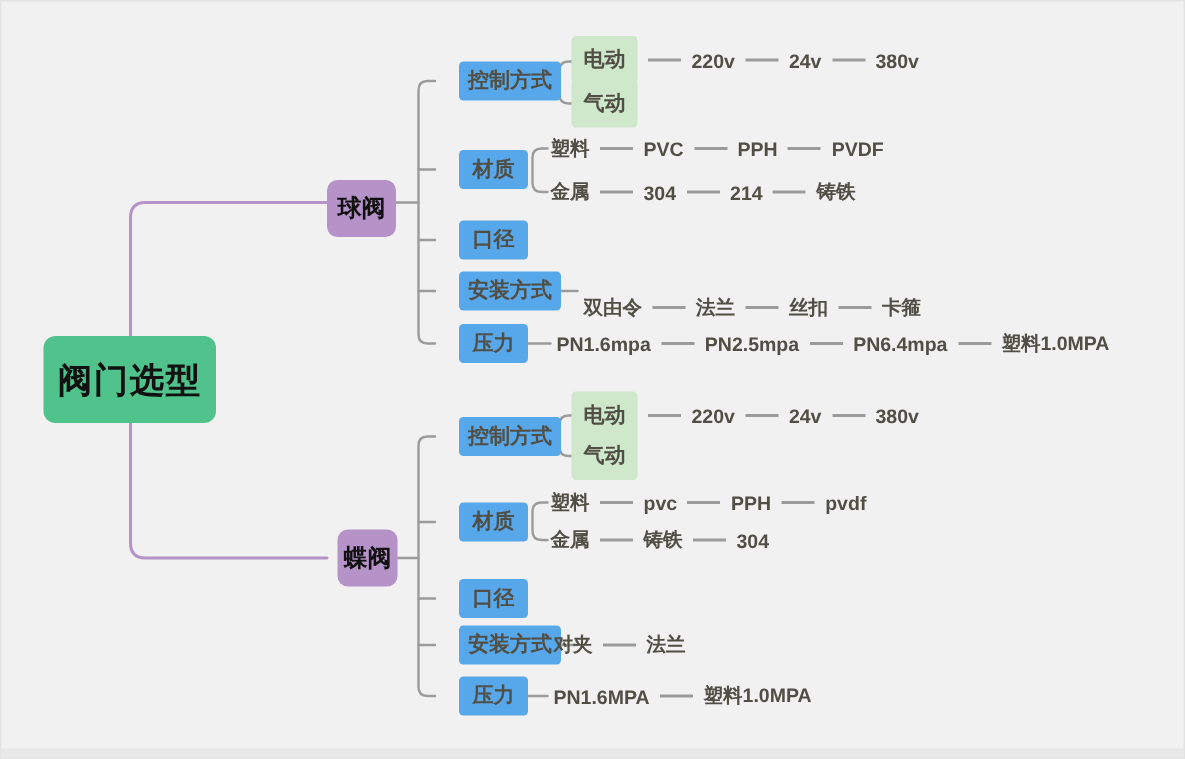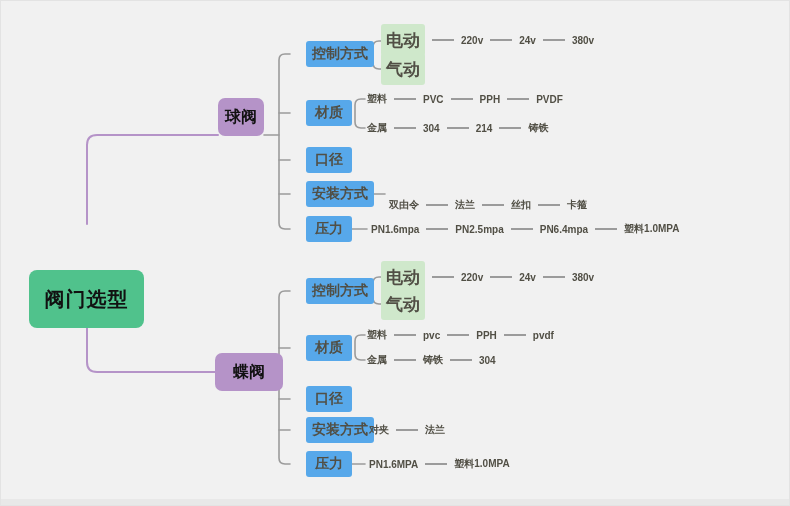--- a/index.html
+++ b/index.html
@@ -10,39 +10,39 @@
     border:1px solid #e3e3e3;box-sizing:border-box;
   }
   .edge-strip{position:absolute;left:0;bottom:0;width:100%;height:6px;background:#e8e8e8;}
   svg.wires{position:absolute;left:0;top:0;}
   svg.wires path{fill:none;stroke-linecap:round;}
   svg.wires path.pline{stroke:var(--branch_line,#b593c8);stroke-width:2;}
   svg.wires path.gline{stroke:var(--line,#9b9b9b);stroke-width:1.6;}
   .node{position:absolute;display:flex;align-items:center;justify-content:center;box-sizing:border-box;}
   .root{
     background:var(--root_bg,#50c28c);color:var(--text_black,#111111);
-    font-size:20px;font-weight:800;border-radius:8px;letter-spacing:1px;margin-top:46px;
+    font-size:23px;font-weight:800;border-radius:8px;letter-spacing:1px;
   }
   .branch{
     background:var(--branch_bg,#b593c8);color:var(--text_black,#111111);
     font-size:16px;font-weight:700;border-radius:7px;
   }
   .cat{
     background:var(--category_bg,#57a8ea);color:var(--text_dark,#514f45);
     font-size:14px;font-weight:700;border-radius:3px;margin-left:16px;
   }
   .leafbox{
     background:var(--leaf_bg,#cfe8cb);color:var(--text_dark,#514f45);
-    font-size:17px;font-weight:700;border-radius:3px;
+    font-size:14px;font-weight:700;border-radius:3px;
     width:44px;height:32px;display:flex;align-items:center;justify-content:center;flex:none;
   }
   .row{position:absolute;display:flex;align-items:center;height:20px;white-space:nowrap;}
   .row.boxrow{height:22px;}
   .chip{
-    color:var(--text_dark,#55534a);font-size:10px;font-weight:700;flex:none;
+    color:var(--text_dark,#55534a);font-size:13px;font-weight:700;flex:none;
   }
   .dash{flex:none;width:22px;height:0;border-top:2px solid var(--line,#9b9b9b);margin:0 7px;}
 </style>
 </head>
 <body>
 
 <div class="stage">
 
   <svg class="wires" width="790" height="506" viewBox="0 0 790 506">
 
@@ -69,22 +69,22 @@
     <path class="gline" d="M357,290 H363"></path>
     <path class="gline" d="M380,276 H378 Q372,276 372,282 V297 Q372,303 378,303 H380"></path>
     <path class="gline" d="M335,347 H345"></path>
     <path class="gline" d="M364,334 H360 Q354,334 354,340 V353 Q354,359 360,359 H364"></path>
     <path class="gline" d="M357,429 H384"></path>
     <path class="gline" d="M335,463 H364"></path>
   </svg>
 
   <div class="node root" style="left:28px;top:223px;width:115px;height:58px">阀门选型</div>
 
-  <div class="node branch" style="left:217px;top:97px;width:46px;height:38px">球阀</div>
-  <div class="node branch" style="left:214px;top:352px;width:68px;height:38px">蝶阀</div>
+  <div class="node branch" style="left:217px;top:119px;width:46px;height:38px">球阀</div>
+  <div class="node branch" style="left:224px;top:352px;width:40px;height:38px">蝶阀</div>
 
   <div class="node cat" style="left:289px;top:40px;width:68px;height:26px">控制方式</div>
   <div class="node cat" style="left:289px;top:99px;width:46px;height:26px">材质</div>
   <div class="node cat" style="left:289px;top:146px;width:46px;height:26px">口径</div>
   <div class="node cat" style="left:289px;top:180px;width:68px;height:26px">安装方式</div>
   <div class="node cat" style="left:289px;top:215px;width:46px;height:26px">压力</div>
 
   <div class="row boxrow" style="left:380px;top:28px">
     <span class="leafbox">电动</span>
     <i class="dash"></i>

